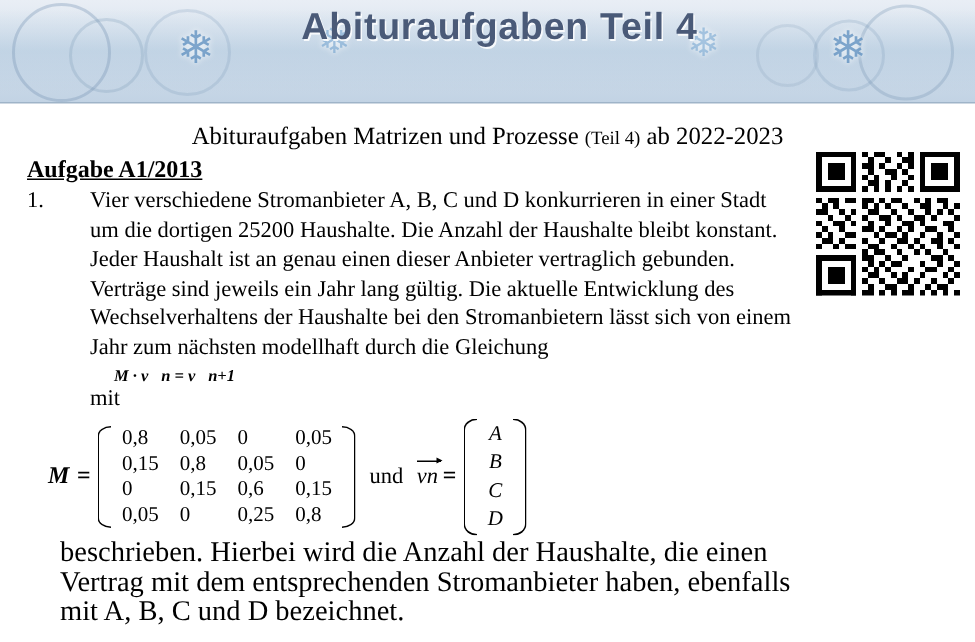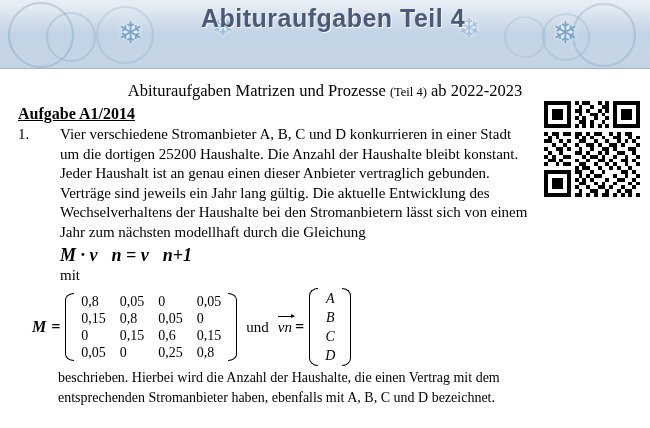--- a/index.html
+++ b/index.html
@@ -124,22 +124,22 @@
     right: 10px;
     top: 32px;
     width: 96px;
     height: 96px;
     background: #ffffff;
   }
   .qr svg { display: block; }
 
   
   .eq-line {
-    margin: 3px 0 0 0;
-    font-size: 18px;
+    margin: 3px 0 0 16px;
+    font-size: 11px;
     font-style: italic;
     font-weight: bold;
   }
   .vecbar {
     position: relative;
     display: inline-block;
     font-style: italic;
     font-weight: normal;
   }
   .vecbar::after {
@@ -218,23 +218,23 @@
     line-height: 17px;
   }
   .vec-name {
     font-style: italic;
     font-size: 15px;
     margin-right: 3px;
     position: relative;
     display: inline-block;
   }
   .tail {
-    font-size: 14px;
+    font-size: 19px;
     line-height: 19.5px;
-    margin-left: 48px;
+    margin-left: 30px;
     max-width: 500px;
     font-family: Liberation Serif, serif;
   }
 </style>
 </head>
 <body>
 
 <div class="banner">
   <div class="banner-band"></div>
 
@@ -256,21 +256,21 @@
 </div>
 
 <div class="doc">
 
   <div class="doc-title">
     <span>Abituraufgaben Matrizen und Prozesse</span>
     <span class="small">(Teil 4)</span>
     <span>ab 2022-2023</span>
   </div>
 
-  <div class="task-head">Aufgabe A1/2014</div>
+  <div class="task-head">Aufgabe A1/2013</div>
 
   <div class="qr">
     <svg width="96" height="96" viewBox="0 0 25 25" shape-rendering="crispEdges">
       <rect width="25" height="25" fill="#ffffff"></rect>
       <g fill="#000000">
 
         <rect x="0" y="0" width="7" height="1"></rect>
           <rect x="0" y="6" width="7" height="1"></rect>
         <rect x="0" y="0" width="1" height="7"></rect>
           <rect x="6" y="0" width="1" height="7"></rect>

